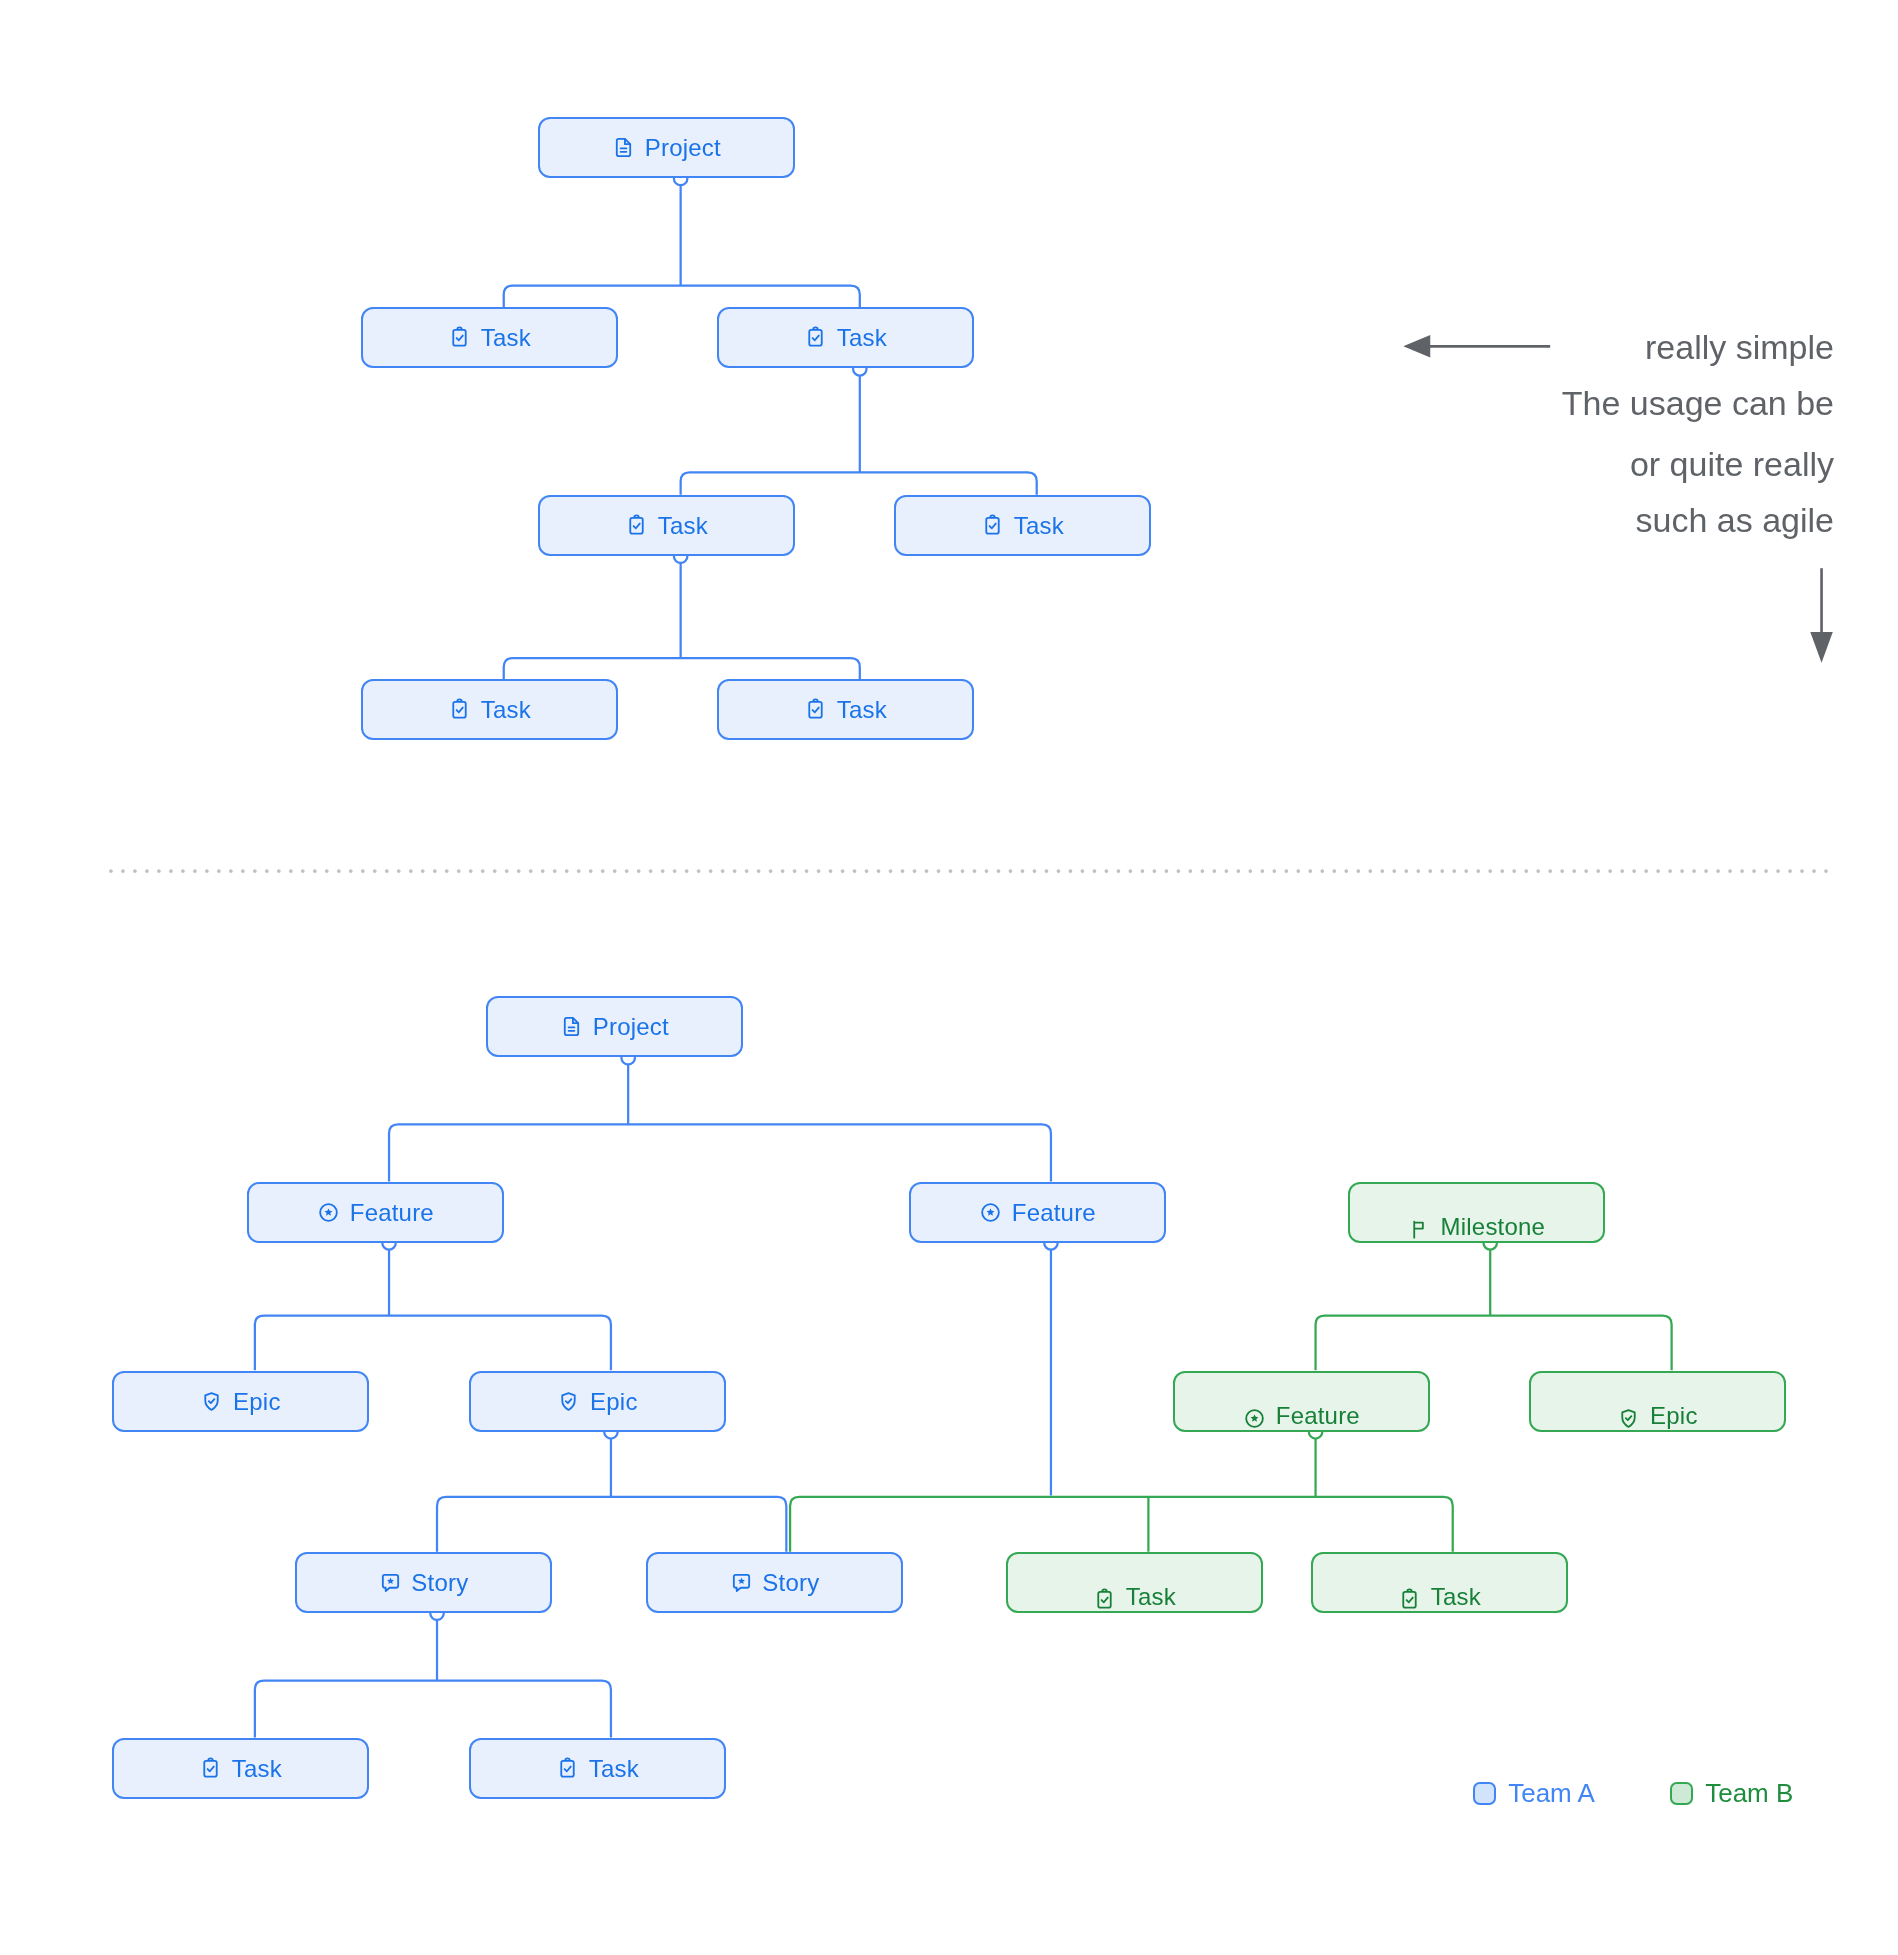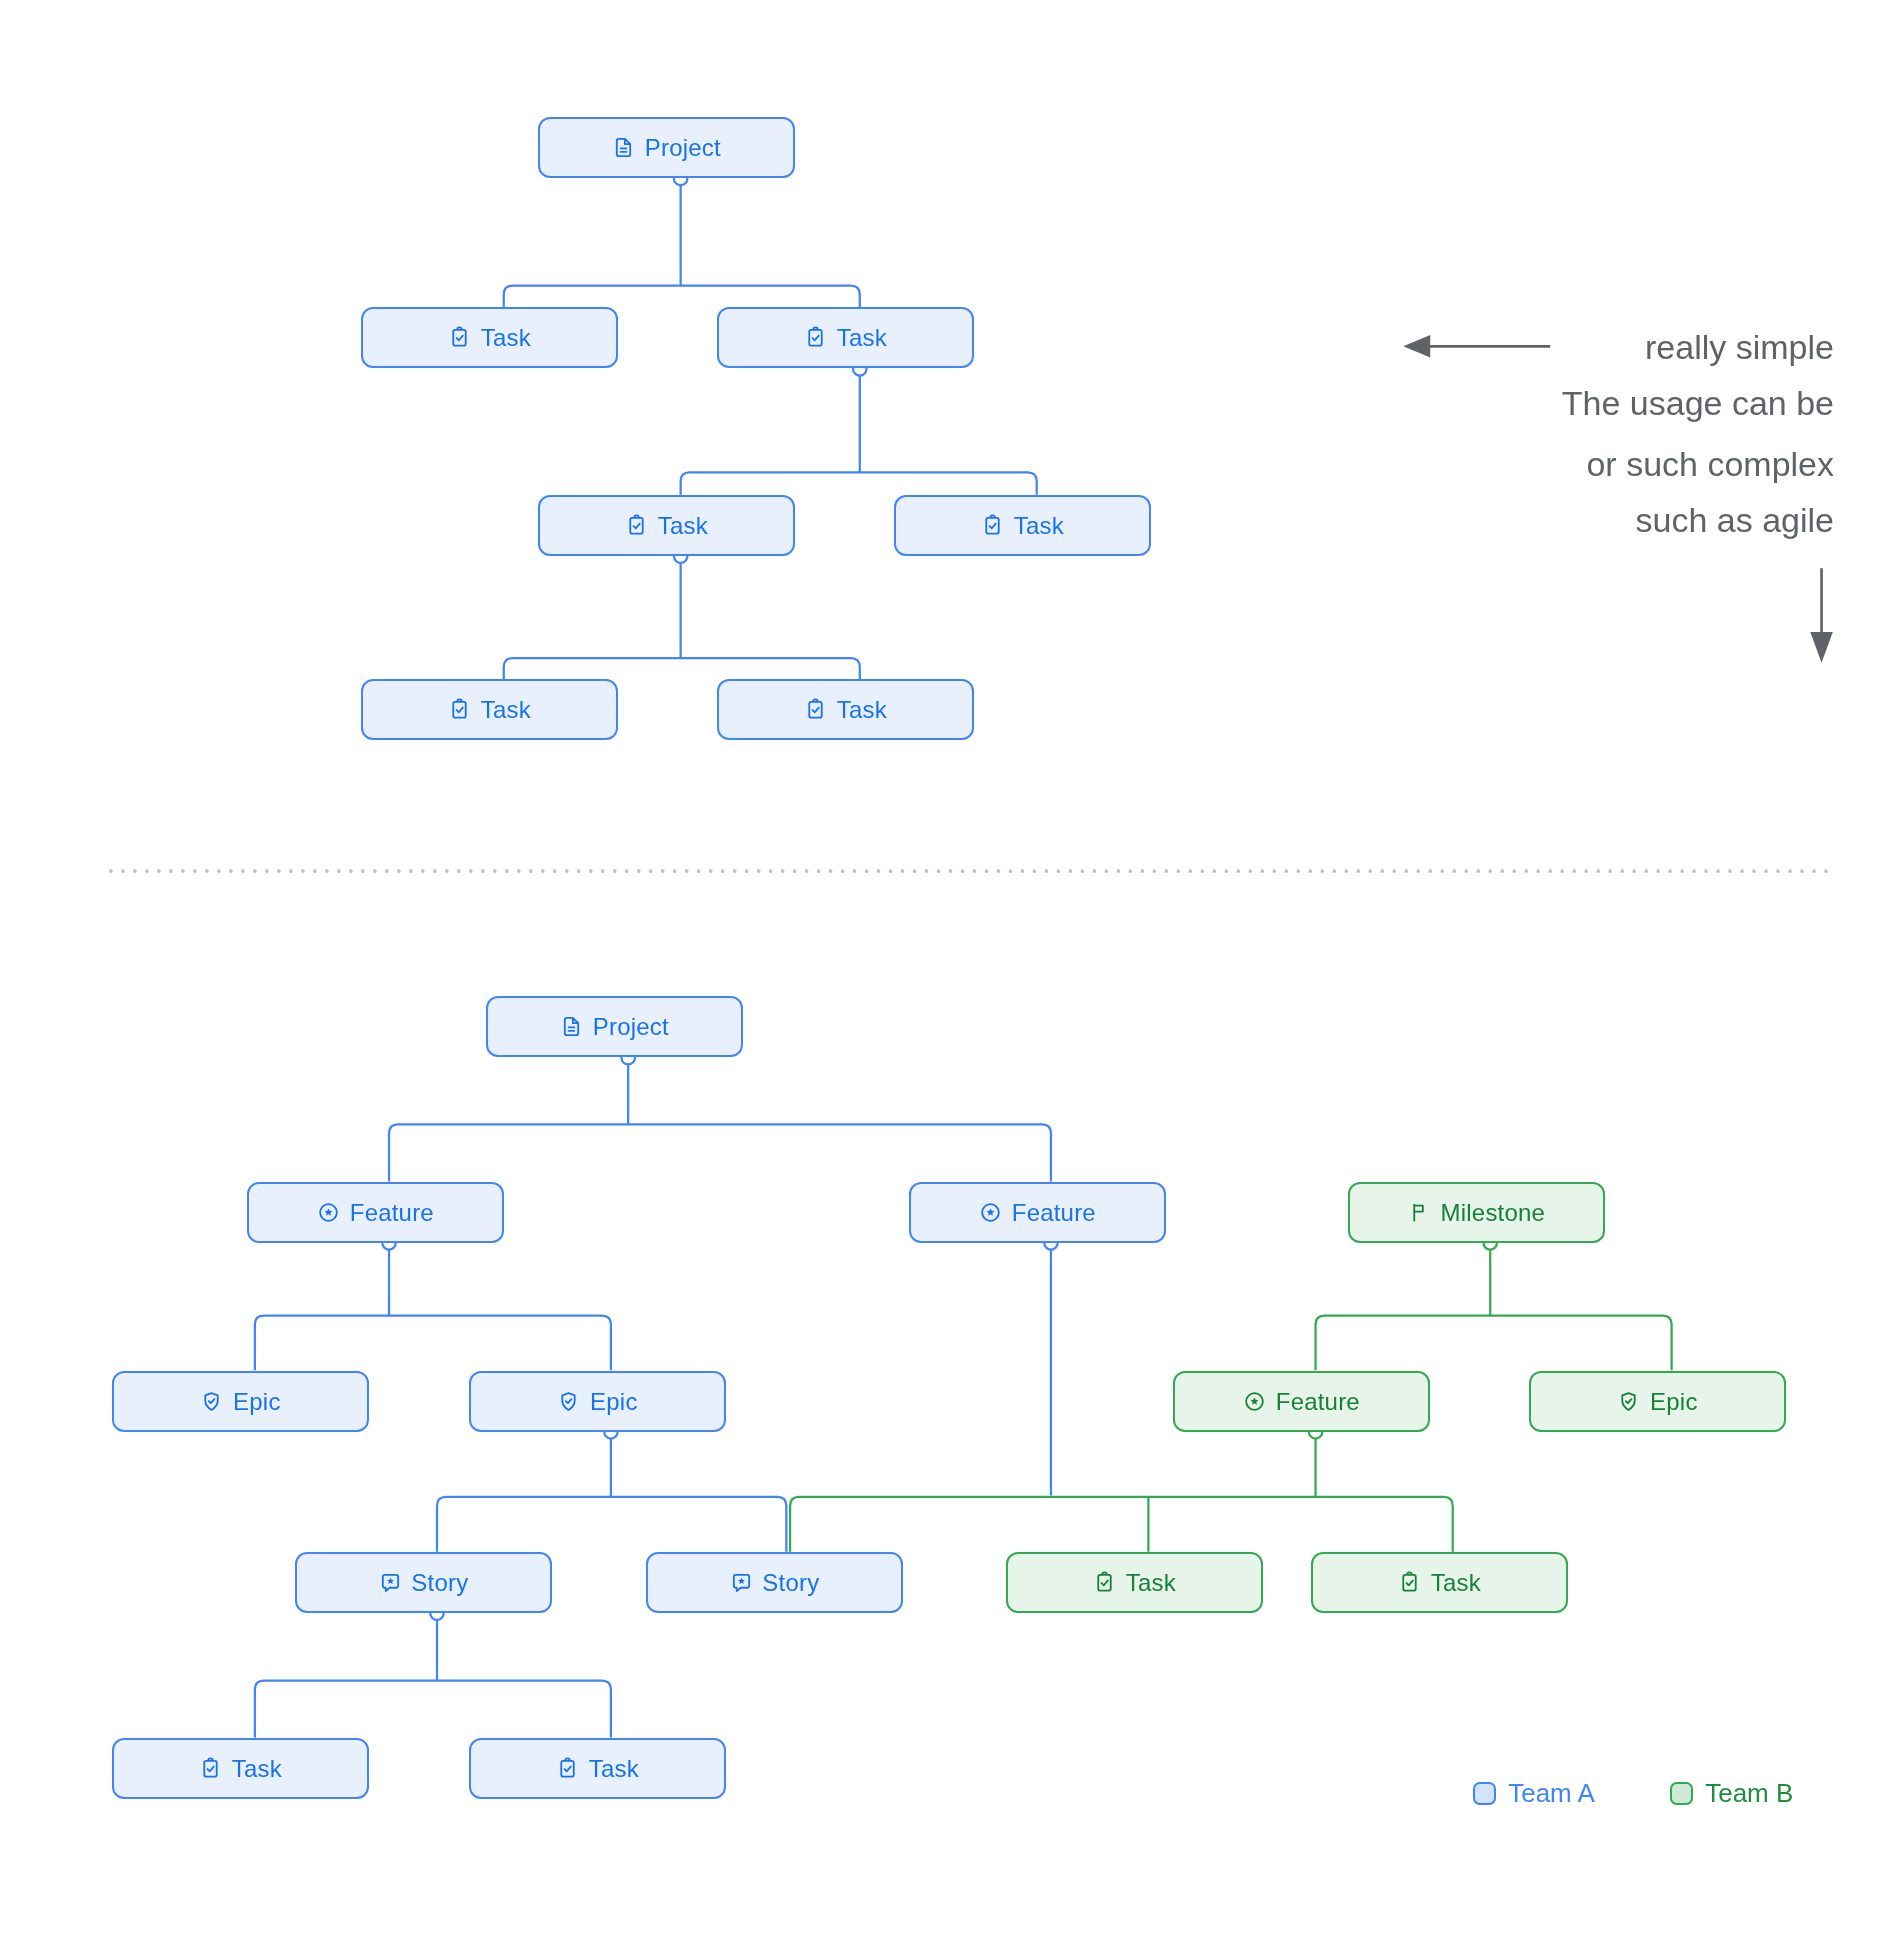--- a/index.html
+++ b/index.html
@@ -23,21 +23,21 @@
   .node{
     position:absolute;
     width:257px;height:61px;
     border-radius:12px;
     box-sizing:border-box;
     display:flex;align-items:center;justify-content:center;
     gap:9.7px;
     font-size:24px;font-weight:500;letter-spacing:0.2px;
   }
   .node.a{background:var(--team-a-fill);border:2.2px solid var(--team-a-border);color:var(--team-a-text);}
-  .node.b{background:var(--team-b-fill);border:2.2px solid var(--team-b-border);color:var(--team-b-text);}
+  .node.b{background:var(--team-b-fill);border:2.2px solid var(--team-b-border);color:var(--team-b-text);align-items:flex-end;}
   .nicon{width:23px;height:23px;flex:0 0 auto;display:block;}
 
   .ann{
     position:absolute;right:64px;text-align:right;
     color:var(--annotation);font-size:34px;line-height:56px;font-weight:400;
   }
 
   .legend-group{position:absolute;display:flex;align-items:center;gap:12.7px;}
   .swatch{width:22.5px;height:22.5px;border-radius:6.7px;box-sizing:border-box;display:inline-block;}
   .swatch.sa{background:var(--legend-a-fill);border:2.2px solid var(--team-a-border);}
@@ -176,21 +176,21 @@
         <use href="#i-task"></use>
       </svg>
     <span>Task</span>
   </div>
 
   <div class="ann" style="top:319px">
     <div>really simple</div>
     <div>The usage can be</div>
   </div>
   <div class="ann" style="top:436px">
-    <div>or such complex</div>
+    <div>or quite really</div>
     <div>such as agile</div>
   </div>
 
   <div class="node a" style="left:486px;top:996px">
     <svg class="nicon" viewBox="0 0 24 24">
         <use href="#i-project"></use>
       </svg>
     <span>Project</span>
   </div>
   <div class="node a" style="left:247px;top:1182px">

